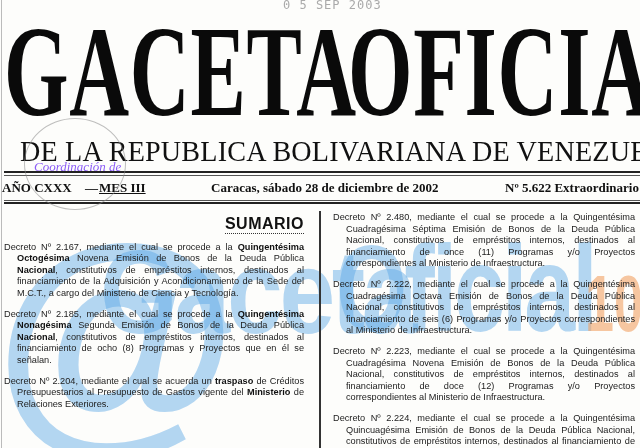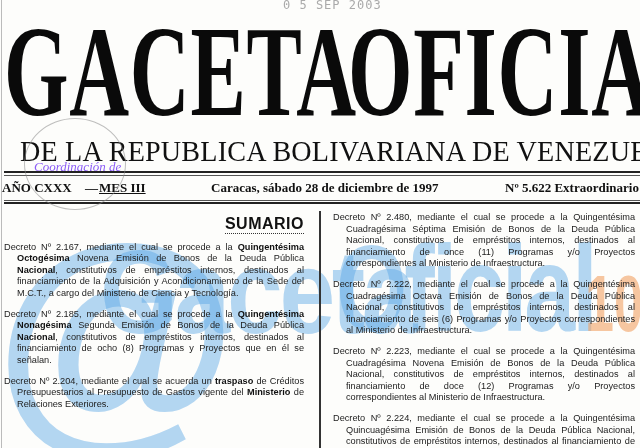--- a/index.html
+++ b/index.html
@@ -105,21 +105,21 @@
 
     <div class="subtitle">DE LA REPUBLICA BOLIVARIANA DE VENEZUELA</div>
 
     <div class="rule-thick" style="top:171px;"></div>
     <div class="rule-thin" style="top:175px;"></div>
 
     <div class="issue-line">
       <span class="issue-year">AÑO CXXX</span>
       <span class="issue-dash">—</span>
       <span class="issue-month">MES III</span>
-      <span class="issue-date">Caracas, sábado 28 de diciembre de 1997</span>
+      <span class="issue-date">Caracas, sábado 28 de diciembre de 2002</span>
       <span class="issue-number">Nº 5.622 Extraordinario</span>
     </div>
 
     <div class="rule-thin" style="top:200px;"></div>
     <div class="rule-thick" style="top:202px;"></div>
 
     <div class="col-divider"></div>
 
     <div class="col col-left">
       <div class="sumario"><span>SUMARIO</span></div>

